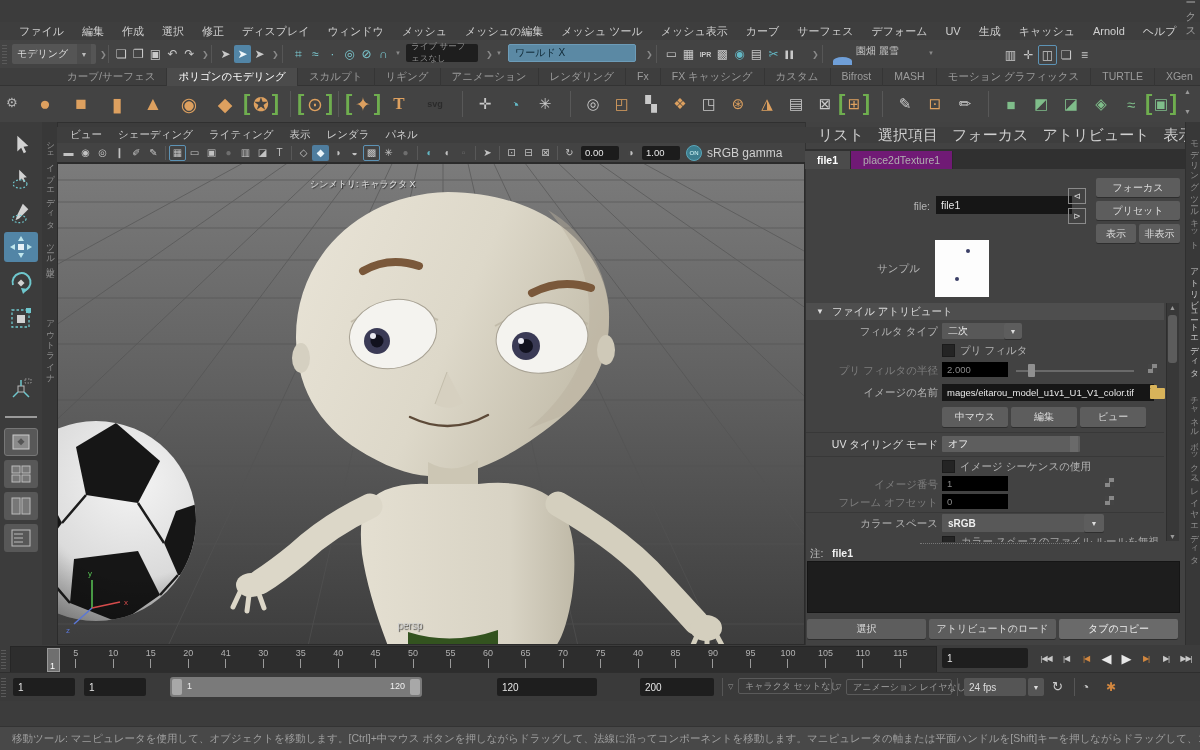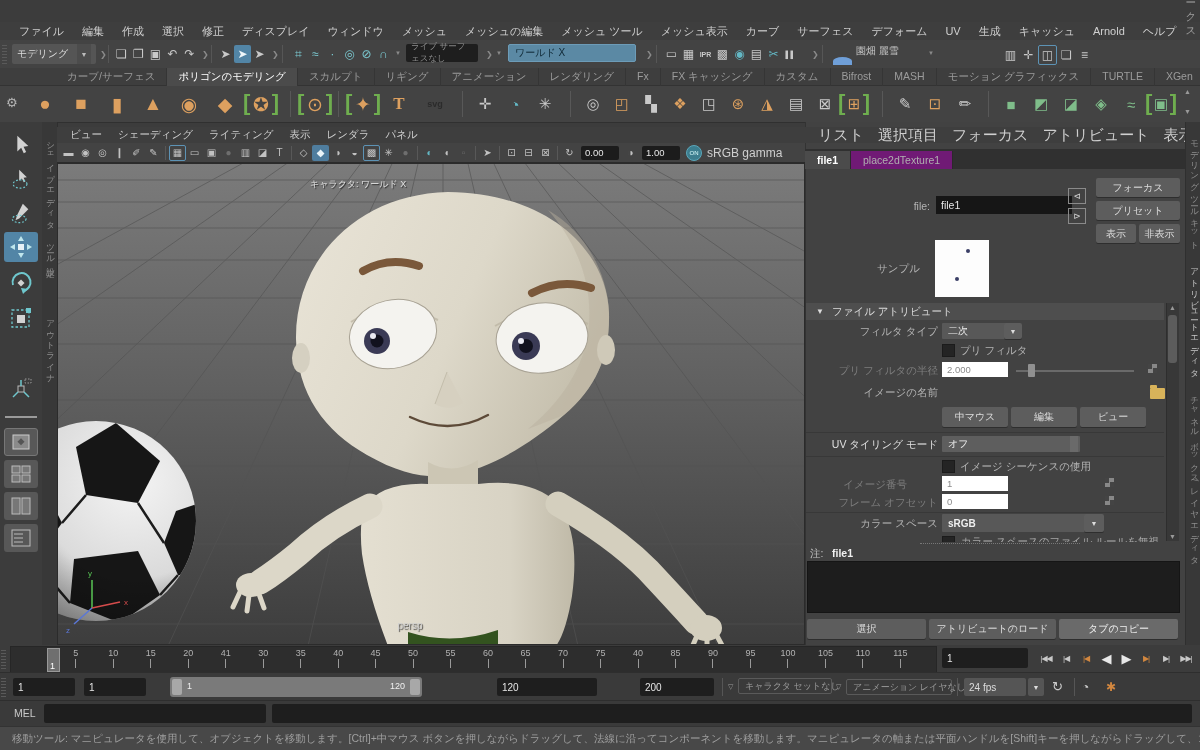--- a/index.html
+++ b/index.html
@@ -71,21 +71,21 @@
   .aem{padding:0 7px;font-size:15px;color:#cfcfcf;white-space:nowrap}
   .aem.b{color:#fff;font-weight:bold}
   .aetabbar{left:805px;top:149px;width:380px;height:20px;background:#303030;display:flex;align-items:flex-end}
   .aetab{padding:3px 12px;font-size:10.5px;color:#b0b0b0;background:#701a75;border-right:1px solid #2a2a2a}
   .aetab.active{color:#fff;font-weight:bold;background:#4b4b4b}
   .lbl{position:absolute;text-align:right;color:#b4b4b4;font-size:10.5px;white-space:nowrap}
   .lbl.g{color:#7d7d7d}
   .btn{position:absolute;background:#5d5d5d;color:#ddd;font-size:10px;display:flex;align-items:center;justify-content:center;border-radius:2px;box-shadow:0 1px 0 rgba(0,0,0,.3)}
   .aedrop{position:absolute;background:#585858;color:#eee;font-size:10px;display:flex;align-items:center;padding:0 6px;border-radius:1px}
   .aeinp{position:absolute;background:#161616;color:#e8e8e8;font-size:9.5px;display:flex;align-items:center;padding:0 5px;white-space:nowrap;overflow:hidden}
-  .aeinp.g{background:#ffffff;color:#8a8a8a}
+  .aeinp.g{background:#000000;color:#8a8a8a}
   .cb{position:absolute;width:11px;height:11px;background:#242424;border:1px solid #1b1b1b}
   .checker{position:absolute;width:9px;height:9px;background:conic-gradient(#888 0 25%,#444 0 50%,#888 0 75%,#444 0)}
   .sectionbar{position:absolute;background:#4e4e4e;color:#dcdcdc;font-size:10.5px;display:flex;align-items:center;gap:8px;padding-left:10px;box-sizing:border-box}
   .folder{position:absolute;width:15px;height:11px;background:#d8b35a;border-radius:1px}
   .folder::before{content:"";position:absolute;left:0;top:-3px;width:7px;height:3px;background:#d8b35a;border-radius:1px 1px 0 0}
   .scroll{position:absolute;background:#383838;border-left:1px solid #2e2e2e}
   .thumb{position:absolute;left:1px;width:9px;background:#5c5c5c;border-radius:3px}
   .sarrow{position:absolute;left:0;width:11px;text-align:center;font-size:7px;color:#999}
   .dotline{position:absolute;border-top:1px dotted #777}
   
@@ -539,21 +539,21 @@
     </g>
     <g stroke-width="1.5">
       <line x1="34" y1="444" x2="34" y2="416" stroke="#58c554"></line>
       <line x1="34" y1="444" x2="62" y2="438" stroke="#d64c4c"></line>
       <line x1="34" y1="444" x2="16" y2="460" stroke="#5b77d6"></line>
       <text x="30" y="412" font-size="8" fill="#58c554">y</text>
       <text x="66" y="441" font-size="8" fill="#d64c4c">x</text>
       <text x="8" y="469" font-size="8" fill="#5b77d6">z</text>
     </g>
   </svg>
-  <span class="overlaytext" style="left:310px;top:178px">キャラクタ: ワールド X</span>
+  <span class="overlaytext" style="left:310px;top:178px">シンメトリ: キャラクタ X</span>
   <span class="overlaytext" style="left:388px;top:620px;width:44px;text-align:center;font-size:10px;color:#d0d0d0">persp</span>
 
   <div class="abs aebg"></div>
   <div class="abs aemenus">
 
   <span class="aem">リスト</span>
       <span class="aem">選択項目</span>
       <span class="aem">フォーカス</span>
       <span class="aem">アトリビュート</span>
       <span class="aem">表示</span>
@@ -599,38 +599,41 @@
 
   <span class="lbl g" style="left:793px;top:364px;width:145px">プリ フィルタの半径</span>
   <div class="aeinp g" style="left:942px;top:362px;width:56px;height:15px">
       <span>2.000</span>
     </div>
   <div class="abs" style="left:1016px;top:370px;width:118px;height:2px;background:#6a6a6a"></div>
   <div class="abs" style="left:1028px;top:364px;width:7px;height:13px;background:#909090;border-radius:1px"></div>
   <span class="checker" style="left:1148px;top:364px"></span>
 
   <span class="lbl" style="left:798px;top:386px;width:140px">イメージの名前</span>
+  <div class="aeinp" style="left:942px;top:384px;width:202px;height:17px">
+      <span>mages/eitarou_model_u1v1_U1_V1_color.tif</span>
+    </div>
   <span class="folder" style="left:1150px;top:388px"></span>
 
   <div class="btn" style="left:942px;top:407px;width:66px;height:20px">中マウス</div>
   <div class="btn" style="left:1011px;top:407px;width:66px;height:20px">編集</div>
   <div class="btn" style="left:1080px;top:407px;width:66px;height:20px">ビュー</div>
 
   <div class="abs" style="left:806px;top:432px;width:358px;height:1px;background:#383838"></div>
   <span class="lbl" style="left:798px;top:438px;width:140px;color:#e0e0e0">UV タイリング モード</span>
   <div class="aedrop" style="left:942px;top:436px;width:126px;height:16px;background:#5e5e5e">
       <span>オフ</span>
     </div>
   <div class="abs" style="left:1070px;top:436px;width:8px;height:16px;background:#6a6a6a"></div>
 
   <div class="abs" style="left:806px;top:456px;width:358px;height:1px;background:#383838"></div>
   <span class="cb" style="left:942px;top:460px"></span>
   <span class="abs" style="left:960px;top:460px;font-size:10.5px;color:#b4b4b4">イメージ シーケンスの使用</span>
 
-  <span class="lbl g" style="left:767px;top:478px;width:140px">イメージ番号</span>
+  <span class="lbl g" style="left:798px;top:478px;width:140px">イメージ番号</span>
   <div class="aeinp g" style="left:942px;top:476px;width:56px;height:15px">
       <span>1</span>
     </div>
   <span class="checker" style="left:1105px;top:478px"></span>
 
   <span class="lbl g" style="left:798px;top:496px;width:140px">フレーム オフセット</span>
   <div class="aeinp g" style="left:942px;top:494px;width:56px;height:15px">
       <span>0</span>
     </div>
   <span class="checker" style="left:1105px;top:496px"></span>
@@ -819,23 +822,18 @@
     <div class="abs drop" style="left:964px;top:5px;width:62px;height:18px;box-sizing:border-box">
         <span>24 fps</span>
       </div>
     <div class="abs drop" style="left:1028px;top:5px;width:16px;height:18px;box-sizing:border-box;justify-content:center;font-size:7px">▼</div>
     <span class="abs" style="left:1052px;top:6px;font-size:13px;color:#c9c9c9">↻</span>
     <div class="abs sep" style="left:1074px;top:5px"></div>
     <span class="abs" style="left:1082px;top:7px;font-size:12px;color:#c9c9c9">◔</span>
     <span class="abs" style="left:1106px;top:7px;font-size:12px;color:#d2873f">✱</span>
   </div>
 
-  <div class="abs melrow">
-    <span class="abs" style="left:14px;top:6px;font-size:10.5px;color:#c9c9c9">MEL</span>
-    <div class="abs inp" style="left:44px;top:3px;width:222px;height:19px;box-sizing:border-box"></div>
-    <div class="abs inp" style="left:272px;top:3px;width:920px;height:19px;box-sizing:border-box"></div>
-  </div>
 
   <div class="abs helprow">
     <span class="helptext">移動ツール: マニピュレータを使用して、オブジェクトを移動します。[Ctrl]+中マウス ボタンを押しながらドラッグして、法線に沿ってコンポーネントを移動します。マニピュレータの軸または平面ハンドルを[Shift]キーを押しながらドラッグして、コンポーネントまたはオブジェクトのクローンを押し出します。[Ctrl]+[Shift]+左マウス ボタンを押</span>
   </div>
 
 </div>
 
 </body></html>

